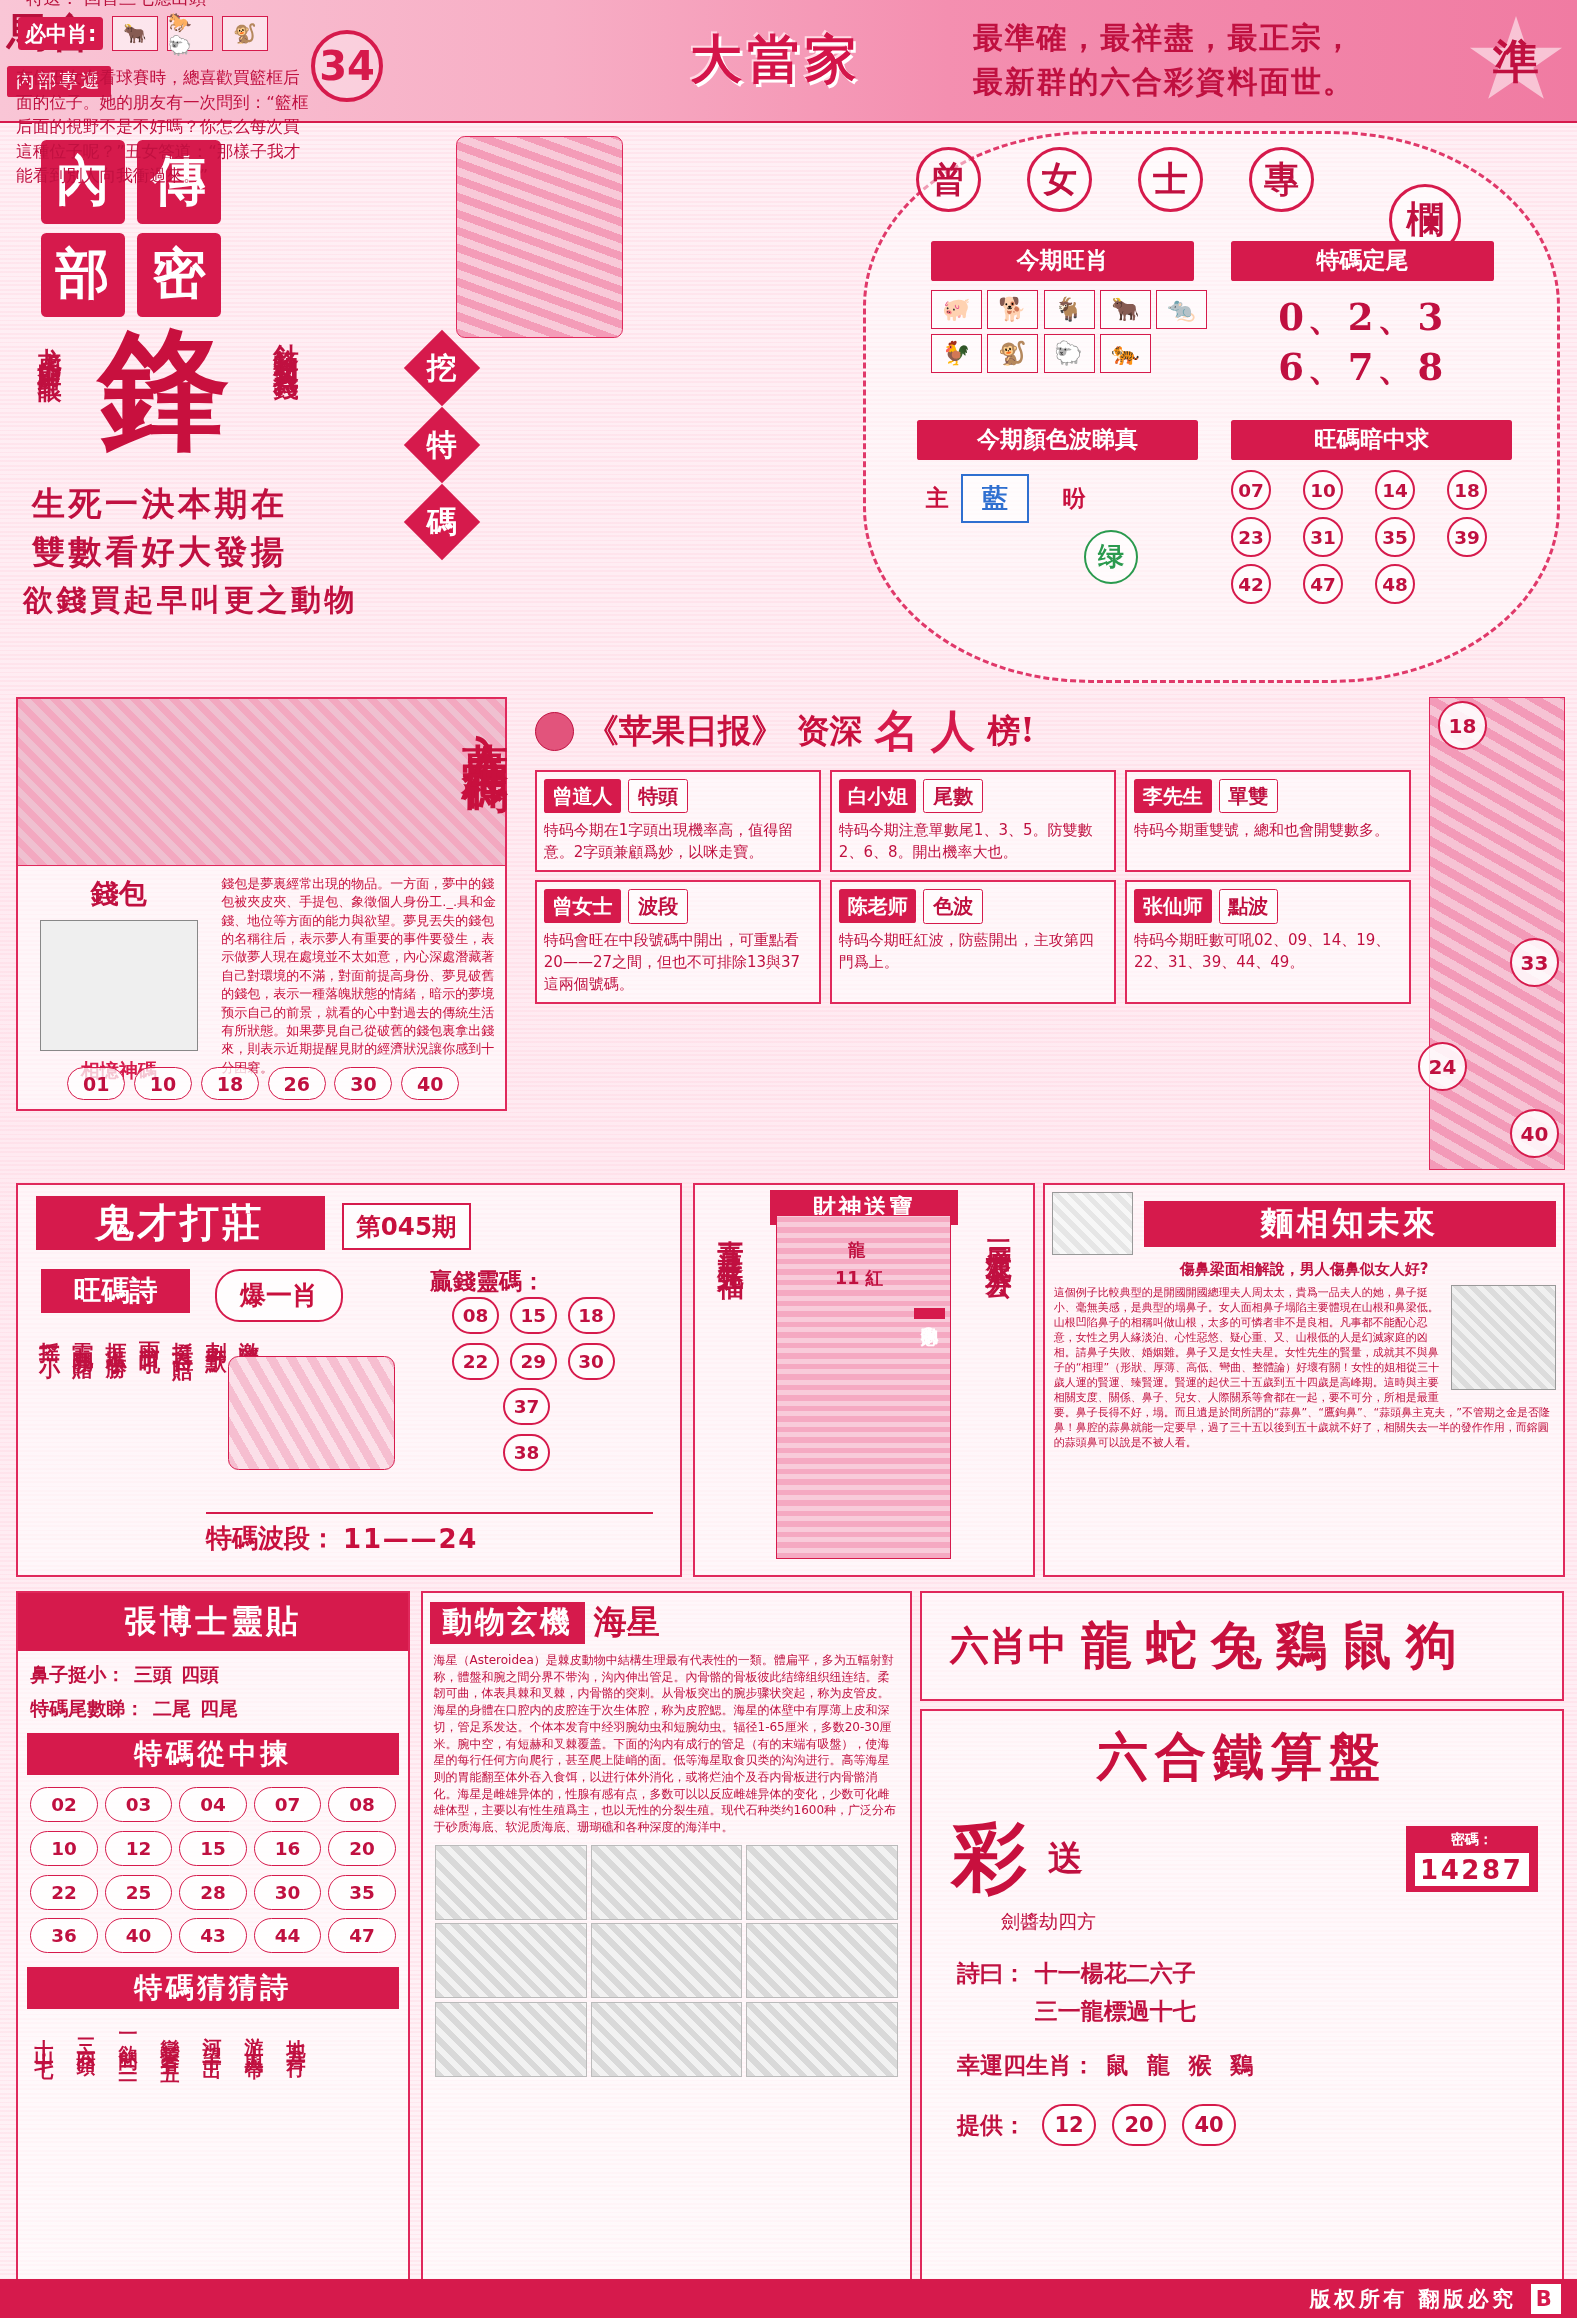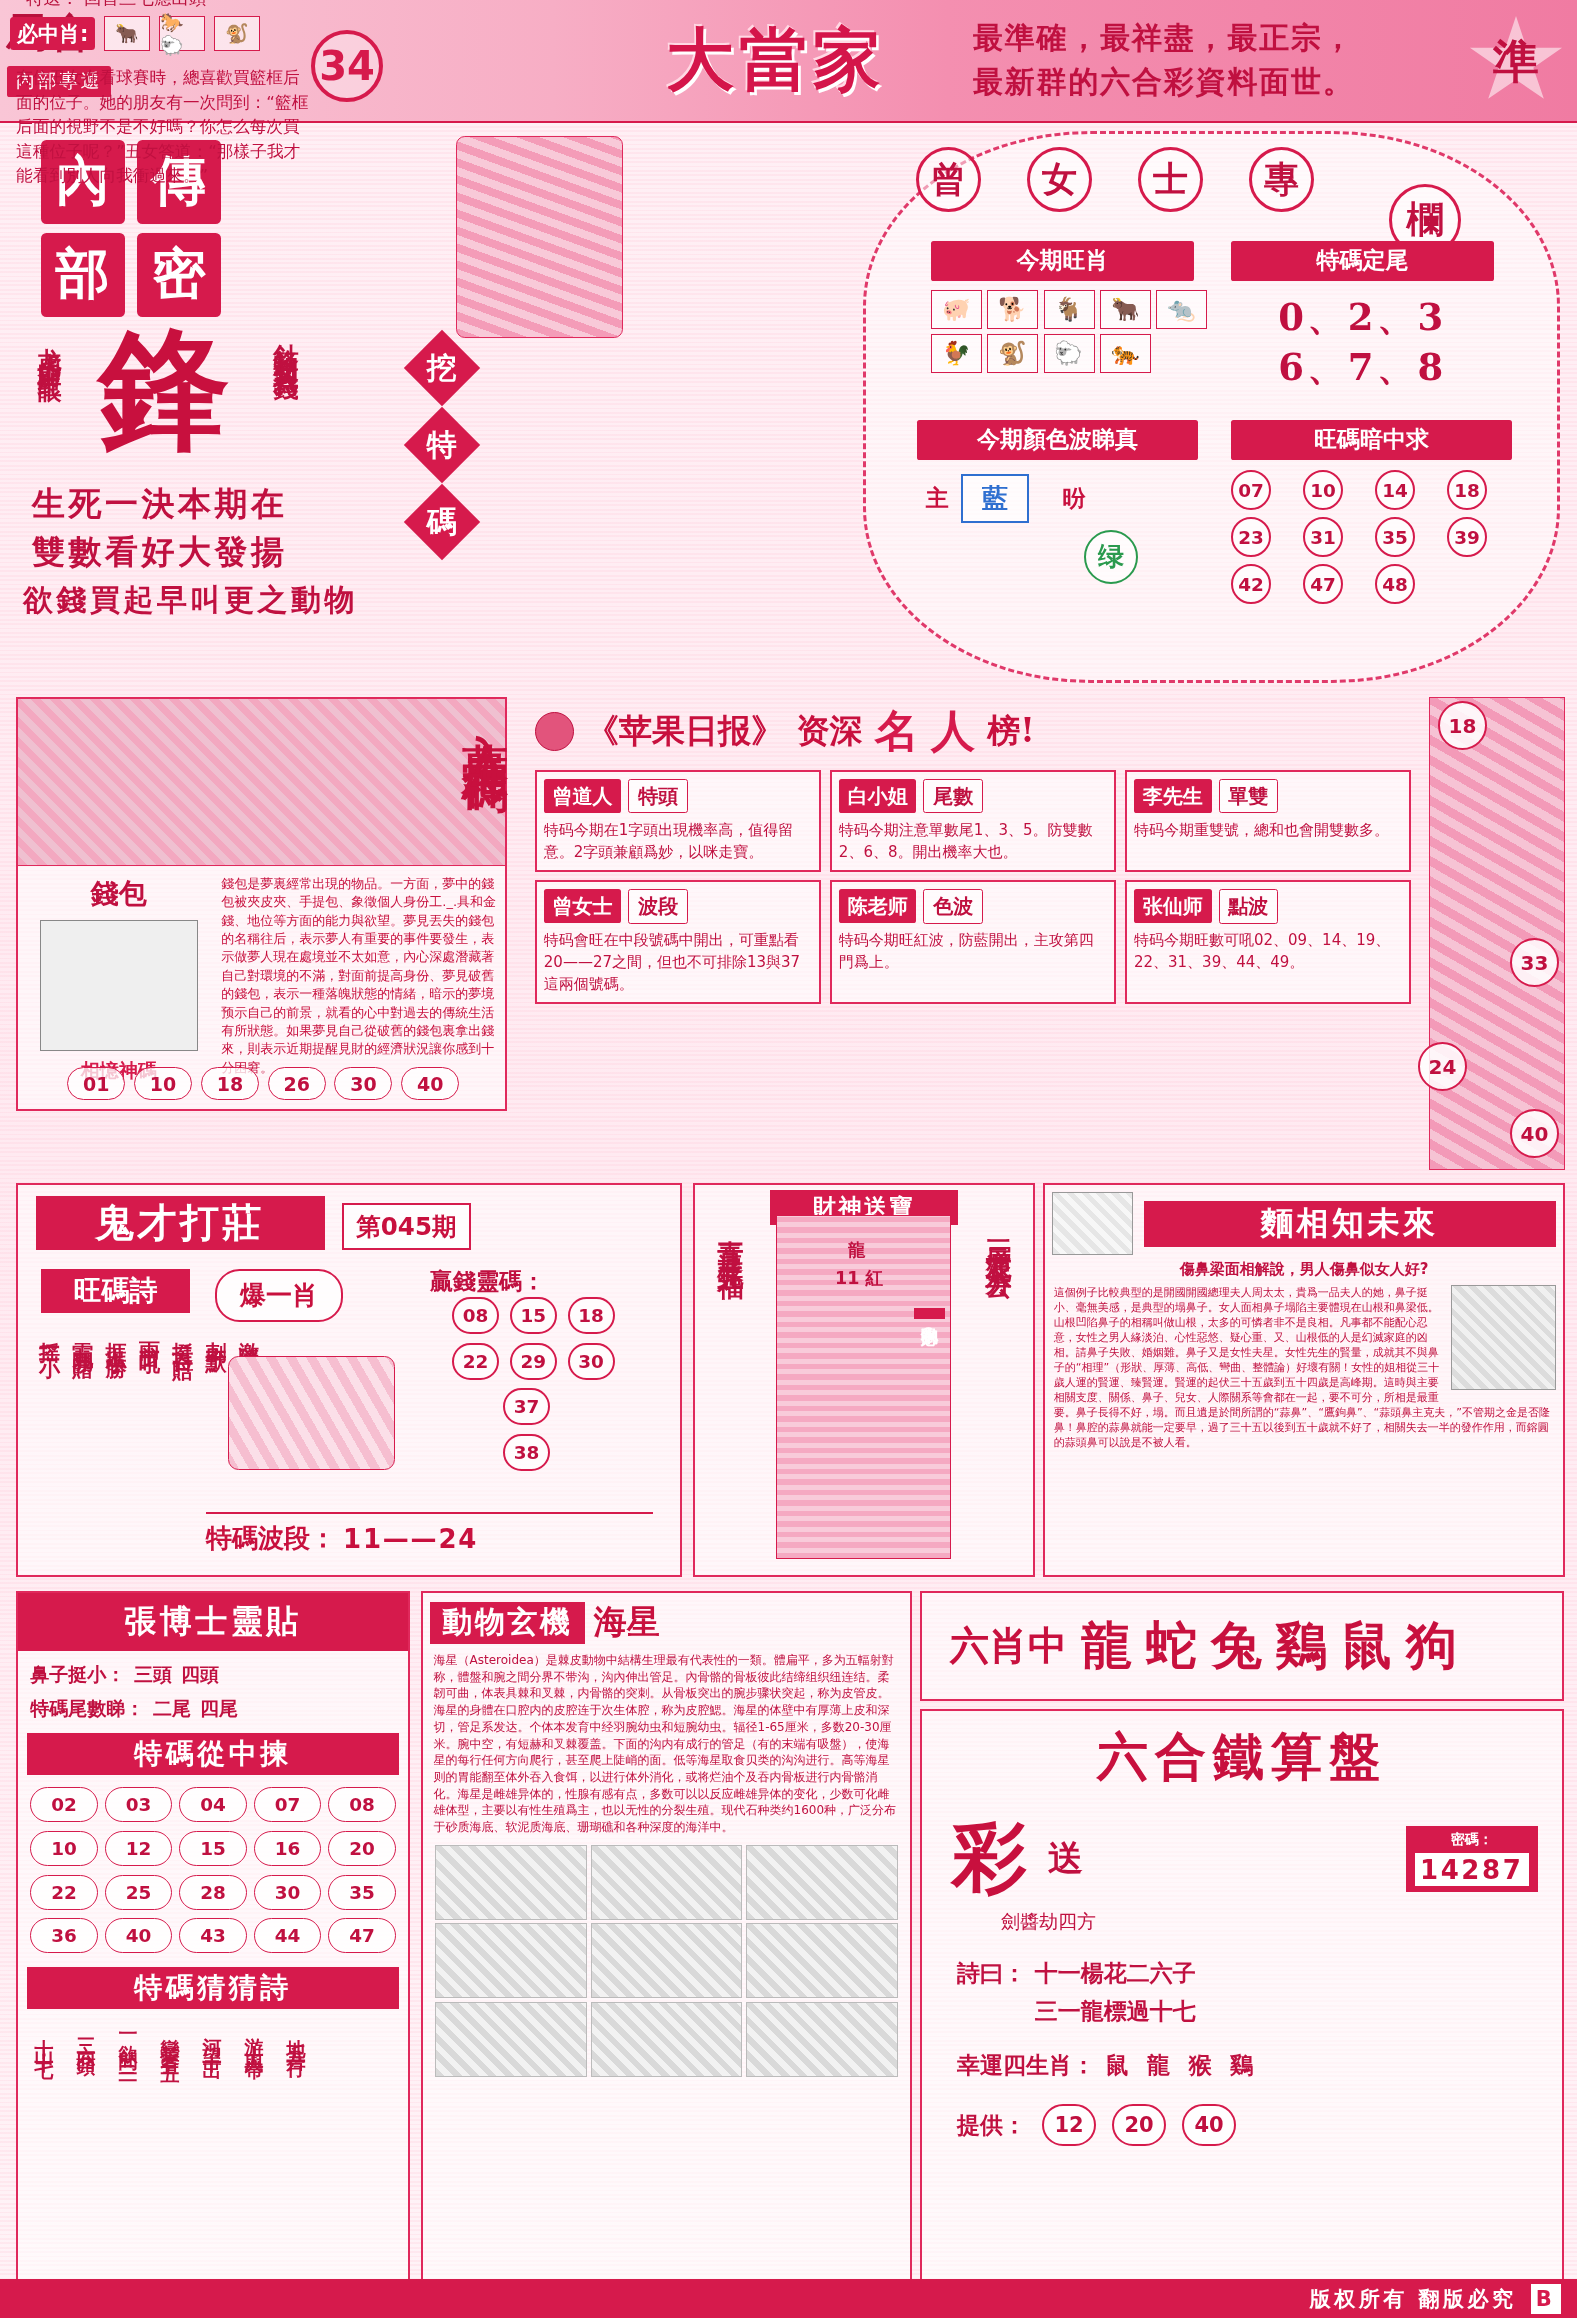--- a/index.html
+++ b/index.html
@@ -37,21 +37,21 @@
   .mh-sub { display:inline-block; background:#d61a4c; color:#fff; font-size:19px; padding:2.6px 8.8px; border-radius:2.6px; letter-spacing:2.6px;}
   .mh-num {
     position:absolute; left:311px; top:30px; width:72px; height:72px; border-radius:50%;
     border:4.4px solid #d61a4c; color:#d61a4c; font-size:40px; font-weight:bold;
     display:flex; align-items:center; justify-content:center; background:rgba(255,255,255,.35);
   }
   #mh-title {
     position:absolute; left:605px; top:12.3px; width:342px; height:96px;
     display:flex; align-items:center; justify-content:center;
     font-family:"DejaVu Serif","Liberation Serif",serif; font-weight:bold;
-    font-size:68px; color:#d4154a; letter-spacing:5.3px;
+    font-size:52px; color:#d4154a; letter-spacing:5.3px;
     text-shadow: 2.6px 2.6px 0 #fff, -1.8px -1.8px 0 #ffd9e4;
   }
   #mh-right { position:absolute; left:973px; top:16px; width:491px; height:91px; color:#c01040;
     font-family:"DejaVu Serif",serif; font-weight:bold; font-size:30px; line-height:44px; letter-spacing:1.8px;}
   .mh-star {
     position:absolute; right:14px; top:16px; width:96px; height:91px;
     display:flex; align-items:center; justify-content:center; font-size:46px; font-weight:bold; color:#c01040;
   }
   .mh-star .starshape{ position:absolute; inset:0; clip-path:polygon(50% 0,61% 35%,98% 35%,68% 57%,79% 91%,50% 70%,21% 91%,32% 57%,2% 35%,39% 35%); background:rgba(255,255,255,.55);}
   .mh-star span{ position:relative; }
@@ -222,21 +222,21 @@
 
   <div style="position:absolute;left:456px;top:136px;width:167px;height:202px;
      background:repeating-linear-gradient(20deg,#f49cb8 0 8px,#f8c9d8 8px 16px);border:1.8px solid #e0295c;border-radius:8.8px;"></div>
 
   <div id="tmshi">
 
     <div style="position:absolute;left:26px;top:-14px;font-size:17.5px;">
       <span>特送：</span>
       <span>回首三七應出頭</span>
     </div>
-    <div style="position:absolute;left:10px;top:16px;display:flex;align-items:center;gap:8.8px;">
+    <div style="position:absolute;left:18px;top:16px;display:flex;align-items:center;gap:8.8px;">
       <span class="bzx">必中肖:</span>
       <span class="animbox">🐂</span>
       <span class="animbox">🐎🐑</span>
       <span class="animbox">🐒</span>
     </div>
     <div id="tmtext" style="position:absolute;left:16px;top:65px;width:298px;">有位丑女在看球賽時，總喜歡買籃框后面的位子。她的朋友有一次問到：“籃框后面的視野不是不好嗎？你怎么每次買這種位子呢？”丑女答道：“那樣子我才能看到別人向我衝過來。”</div>
   </div>
 
   <div id="cloud">
     <div class="cloudbg"></div>

